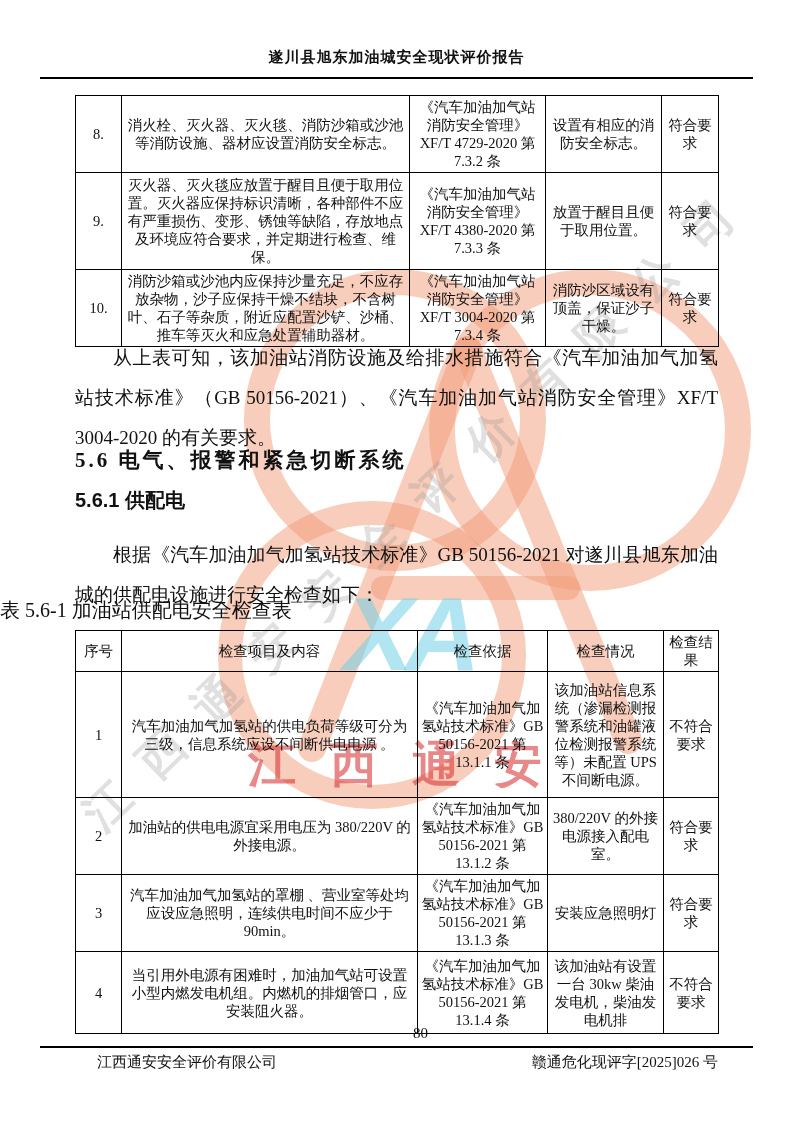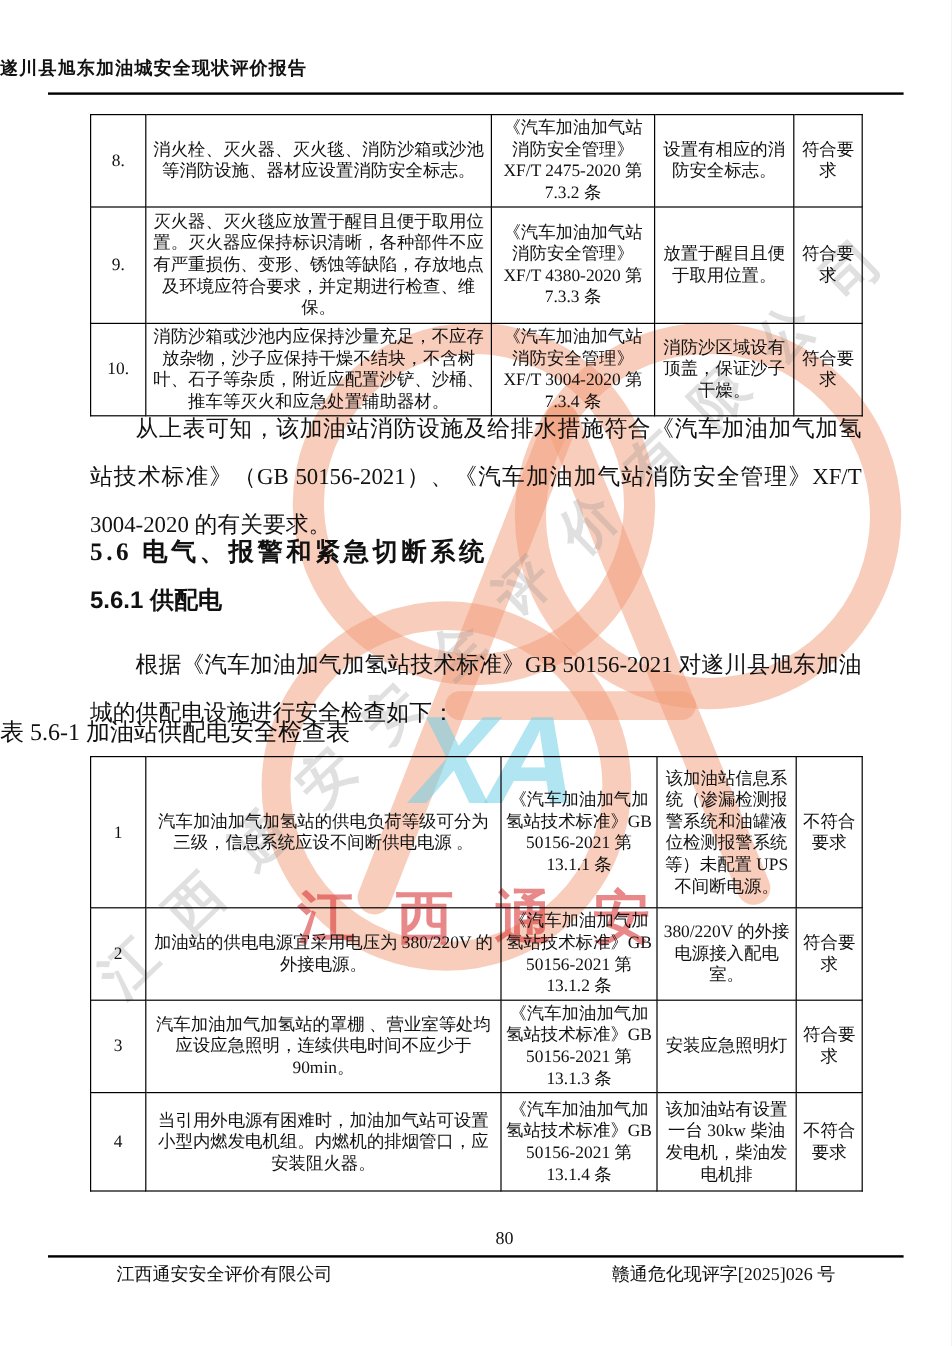--- a/index.html
+++ b/index.html
@@ -35,21 +35,21 @@
     font-style:italic;font-weight:bold;
     font-size:104px;letter-spacing:-8px;
     color:rgba(111,208,230,0.55);
     margin-left:44px;
   }
   .wm-svg{position:absolute;left:0;top:0;}
   
   .content{position:absolute;inset:0;z-index:1;}
   .header-title{
     position:absolute;top:48px;left:0;width:100%;
-    text-align:left;font-size:15px;font-weight:bold;
+    text-align:center;font-size:15px;font-weight:bold;
     font-family:Liberation Sans, sans-serif;
     letter-spacing:1px;
   }
   .rule{position:absolute;left:40px;width:713px;height:2px;background:#000;}
   .rule-top{top:77px;}
   .rule-bottom{top:1046px;}
 
   .doc-table{
     position:absolute;left:75px;
     border-collapse:collapse;table-layout:fixed;
@@ -93,21 +93,21 @@
     position:absolute;left:0;top:1025px;width:100%;
     text-align:center;font-size:15px;margin-left:24px;
   }
   .footer{
     position:absolute;left:75px;top:1053px;width:643px;
     display:flex;justify-content:space-between;
     font-size:15px;
     padding:0;box-sizing:border-box;
   }
   .footer .f-left{margin-left:22px;}
-  .footer .f-right{margin-right:22px;}
+  .footer .f-right{}
 </style>
 </head>
 <body>
 
 <div class="page">
 
   <div class="wm-layer">
     <svg class="wm-svg" width="793" height="1122" viewBox="0 0 793 1122">
       <g stroke="#F29B77" stroke-opacity="0.50" fill="none" stroke-linecap="round">
         <circle cx="395" cy="420" r="138" stroke-width="26"></circle>
@@ -133,21 +133,21 @@
         <col style="width:46px">
           <col style="width:288px">
           <col style="width:136px">
           <col style="width:116px">
           <col style="width:57px">
       </colgroup>
       <tbody>
         <tr class="hr73">
           <td>8.</td>
           <td>消火栓、灭火器、灭火毯、消防沙箱或沙池等消防设施、器材应设置消防安全标志。</td>
-          <td>《汽车加油加气站消防安全管理》XF/T 2475-2020 第 7.3.2 条</td>
+          <td>《汽车加油加气站消防安全管理》XF/T 4729-2020 第 7.3.2 条</td>
           <td>设置有相应的消防安全标志。</td>
           <td>符合要求</td>
         </tr>
         <tr class="hr97">
           <td>9.</td>
           <td>灭火器、灭火毯应放置于醒目且便于取用位置。灭火器应保持标识清晰，各种部件不应有严重损伤、变形、锈蚀等缺陷，存放地点及环境应符合要求，并定期进行检查、维保。</td>
           <td>《汽车加油加气站消防安全管理》XF/T 4380-2020 第 7.3.3 条</td>
           <td>放置于醒目且便于取用位置。</td>
           <td>符合要求</td>
         </tr>
@@ -172,20 +172,27 @@
 
     <table class="doc-table t2">
       <colgroup>
         <col style="width:46px">
           <col style="width:296px">
           <col style="width:130px">
           <col style="width:116px">
           <col style="width:55px">
       </colgroup>
       <tbody>
+        <tr class="hr40">
+          <td>序号</td>
+          <td>检查项目及内容</td>
+          <td>检查依据</td>
+          <td>检查情况</td>
+          <td>检查结果</td>
+        </tr>
         <tr class="hr126">
           <td>1</td>
           <td>汽车加油加气加氢站的供电负荷等级可分为三级，信息系统应设不间断供电电源 。</td>
           <td>《汽车加油加气加氢站技术标准》GB 50156-2021 第 13.1.1 条</td>
           <td>该加油站信息系统（渗漏检测报警系统和油罐液位检测报警系统等）未配置 UPS 不间断电源。</td>
           <td>不符合要求</td>
         </tr>
         <tr class="hr74">
           <td>2</td>
           <td>加油站的供电电源宜采用电压为 380/220V 的外接电源。</td>

